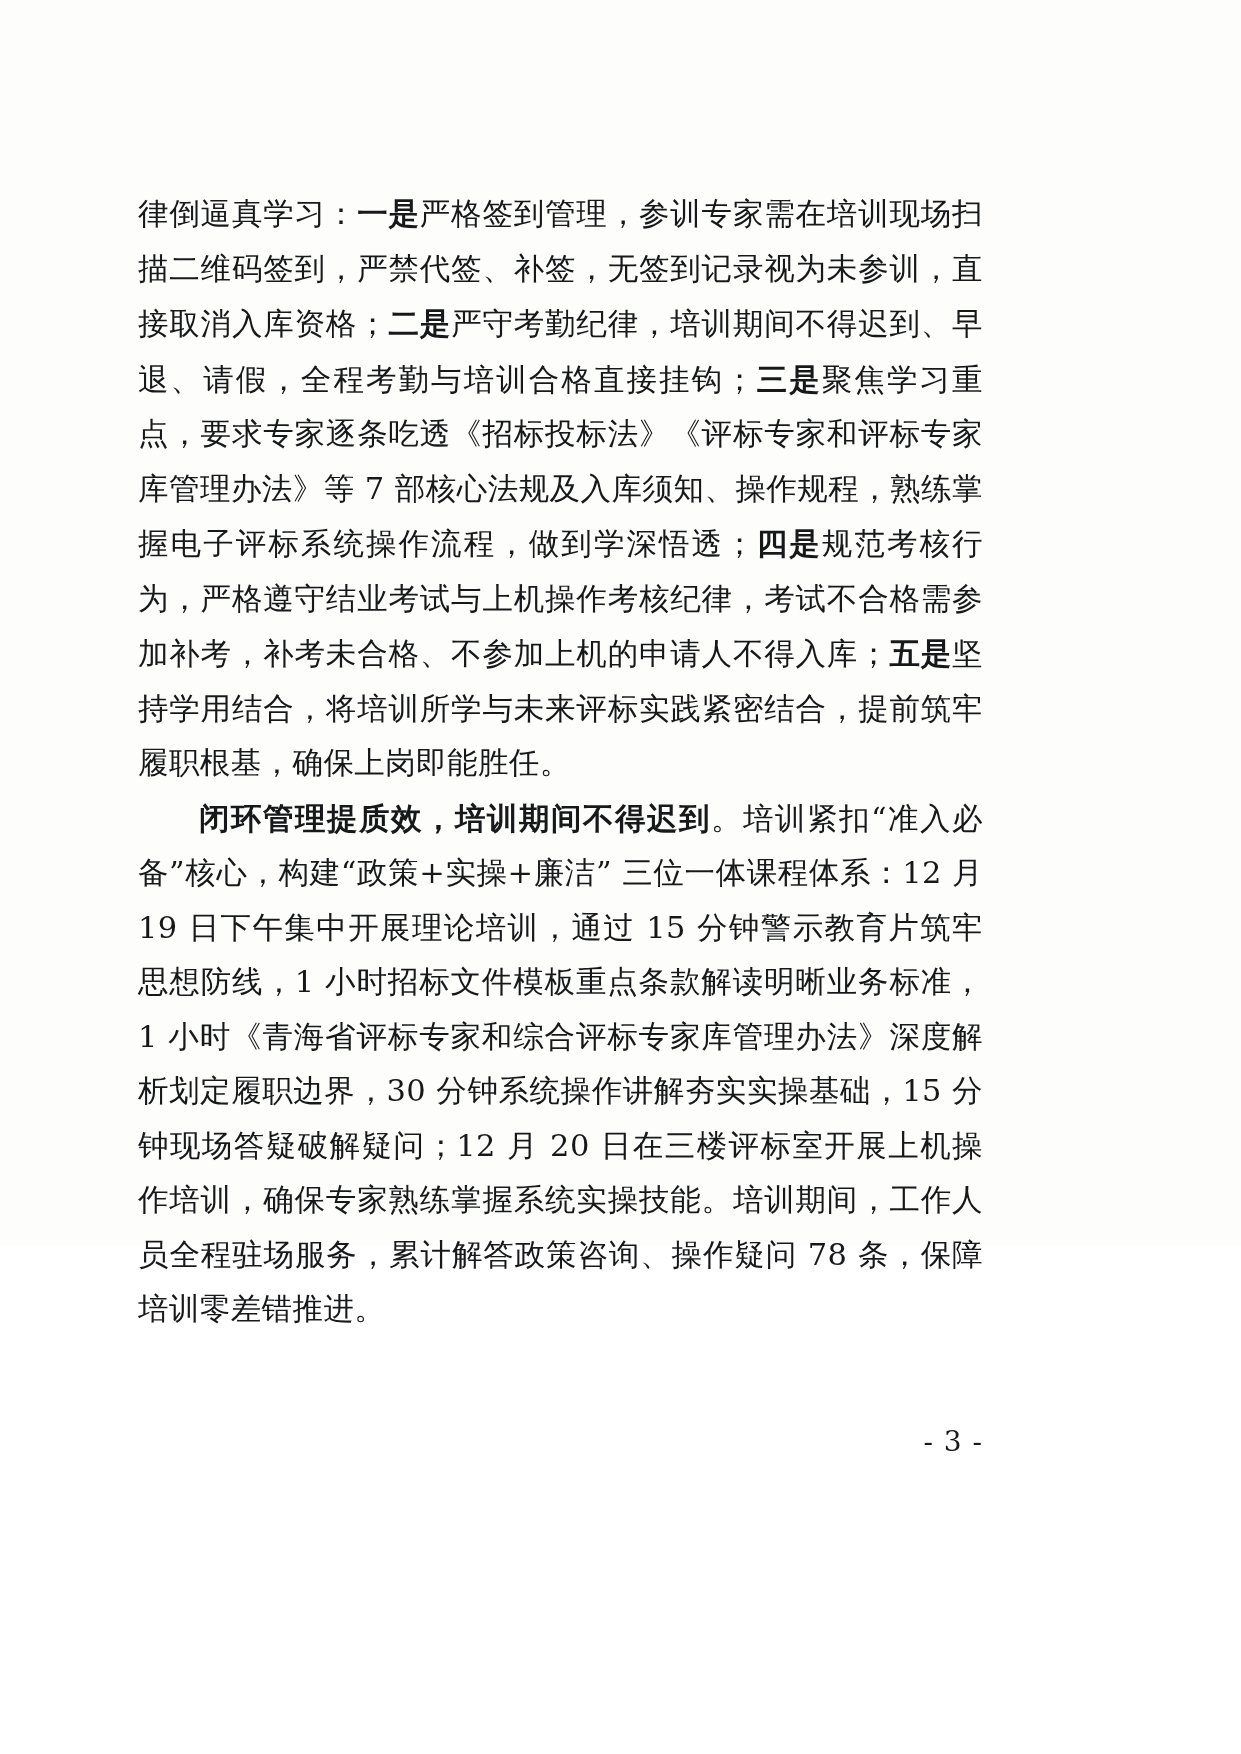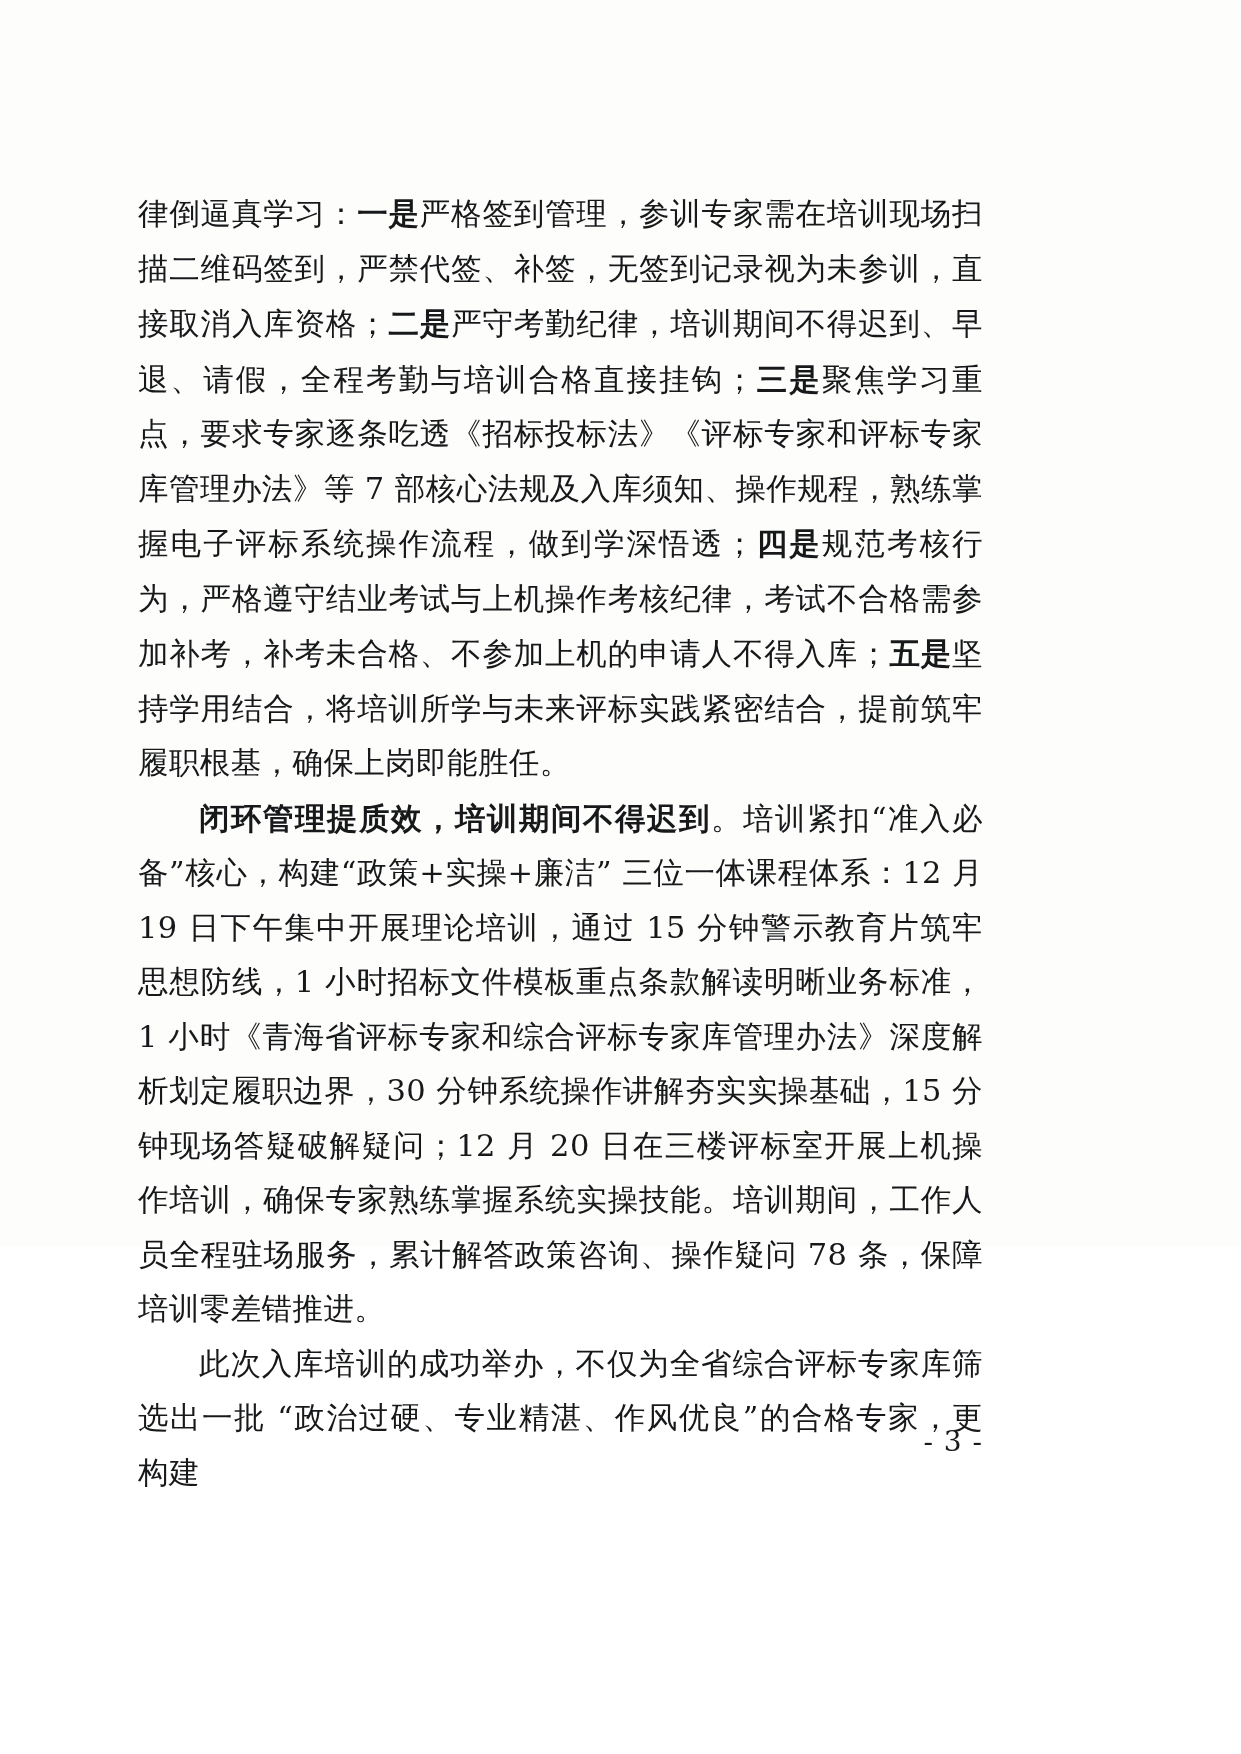--- a/index.html
+++ b/index.html
@@ -59,16 +59,15 @@
     letter-spacing: 1px;
   }
 </style>
 </head>
 <body>
 
 <div class="page">
   <div class="content">
     <p class="para" id="para-0"><span>律倒逼真学习：</span><b class="bold">一是</b><span>严格签到管理，参训专家需在培训现场扫描二维码签到，严禁代签、补签，无签到记录视为未参训，直接取消入库资格；</span><b class="bold">二是</b><span>严守考勤纪律，培训期间不得迟到、早退、请假，全程考勤与培训合格直接挂钩；</span><b class="bold">三是</b><span>聚焦学习重点，要求专家逐条吃透《招标投标法》《评标专家和评标专家库管理办法》等 7 部核心法规及入库须知、操作规程，熟练掌握电子评标系统操作流程，做到学深悟透；</span><b class="bold">四是</b><span>规范考核行为，严格遵守结业考试与上机操作考核纪律，考试不合格需参加补考，补考未合格、不参加上机的申请人不得入库；</span><b class="bold">五是</b><span>坚持学用结合，将培训所学与未来评标实践紧密结合，提前筑牢履职根基，确保上岗即能胜任。</span></p>
     <p class="para indent" id="para-1"><b class="bold">闭环管理提质效，培训期间不得迟到</b><span>。培训紧扣“准入必备”核心，构建“政策+实操+廉洁” 三位一体课程体系：12 月 19 日下午集中开展理论培训，通过 15 分钟警示教育片筑牢思想防线，1 小时招标文件模板重点条款解读明晰业务标准，1 小时《青海省评标专家和综合评标专家库管理办法》深度解析划定履职边界，30 分钟系统操作讲解夯实实操基础，15 分钟现场答疑破解疑问；12 月 20 日在三楼评标室开展上机操作培训，确保专家熟练掌握系统实操技能。培训期间，工作人员全程驻场服务，累计解答政策咨询、操作疑问 78 条，保障培训零差错推进。</span></p>
-    <p class="para indent" id="para-2"><span>此次入库培训的成功举办，不仅为全省综合评标专家库筛选出一批 “政治过硬、专业精湛、作风优良”的合格专家，更构建</span></p>
   </div>
   <div class="pagenum">- 3 -</div>
 </div>
 
 </body></html>

